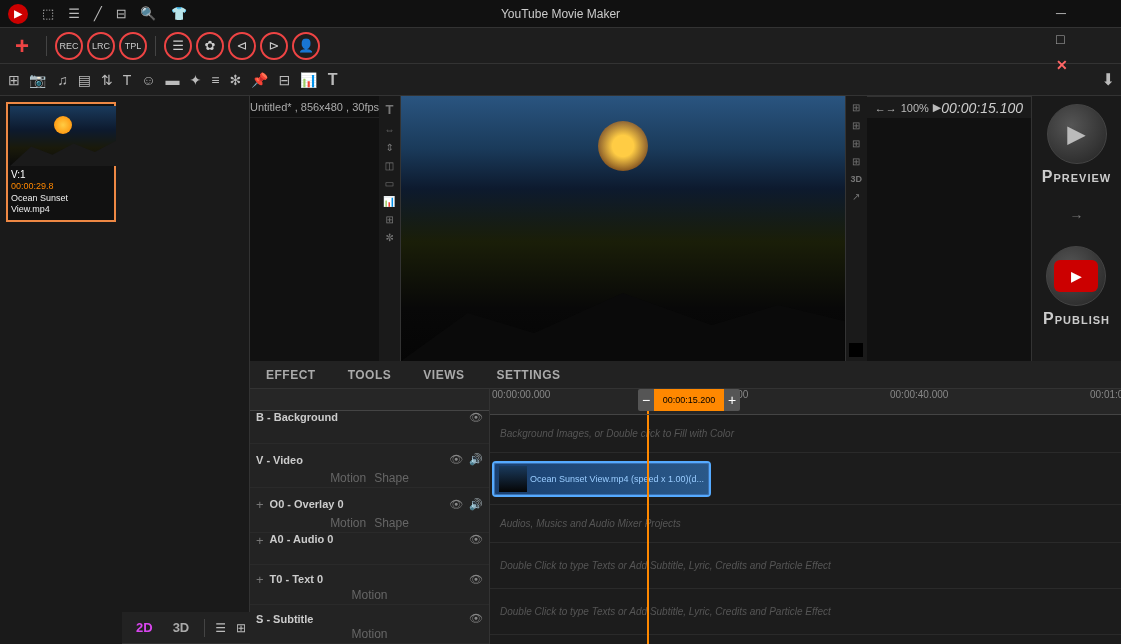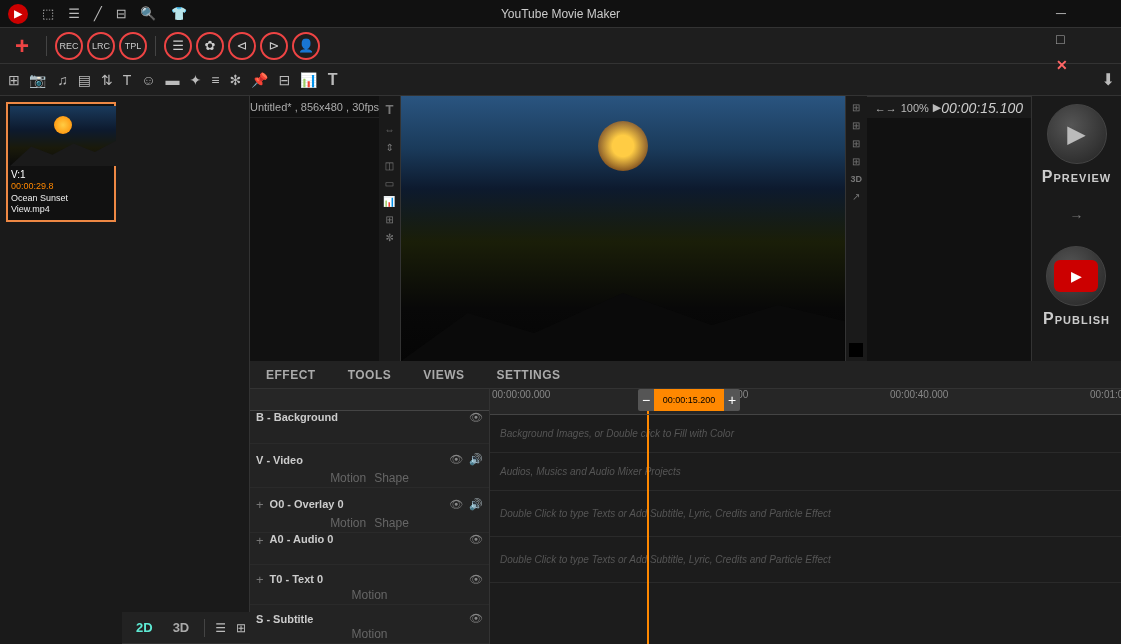--- a/index.html
+++ b/index.html
@@ -161,21 +161,21 @@
     .media-item .info .time { color: #f80; }
     .mode-btn {
       padding: 2px 8px;
       border: none;
       background: transparent;
       color: #aaa;
       font-size: 13px;
       cursor: pointer;
       font-weight: bold;
     }
-    .mode-btn.active { color: #5eead4; }
+    .mode-btn.active { color: #d946ef; }
     .edit-label {
       margin-left: auto;
       color: #bbb;
       font-size: 12px;
       font-weight: bold;
     }
     .stop-btn {
       width: 14px; height: 14px;
       background: #ddd;
       display: inline-block;
@@ -847,20 +847,30 @@
             </div>
 
             <div style="position:absolute;top:26px;bottom:0;width:2px;background:#f80;left:157px;pointer-events:none;z-index:20;"></div>
 
             <div class="track-row2 h38">
               <div class="tl-content" style="flex:1;">
                 <span class="hint-text">Background Images, or Double click to Fill with Color</span>
               </div>
             </div>
 
+            <div class="track-row2 h52">
+              <div class="tl-content" style="flex:1;">
+                <div class="video-clip-bar vcb-selected">
+                  <div class="vcb-thumb">
+                    <div style="width:100%;height:100%;background:linear-gradient(180deg,#1a3a5c,#050505);"></div>
+                  </div>
+                  <span class="vcb-text">Ocean Sunset View.mp4  (speed x 1.00)(d...</span>
+                </div>
+              </div>
+            </div>
 
 
             <div class="track-row2 h38">
               <div class="tl-content" style="flex:1;">
                 <span class="hint-text">Audios, Musics and Audio Mixer Projects</span>
               </div>
             </div>
 
             <div class="track-row2" style="height:46px;">
               <div class="tl-content" style="flex:1;">

